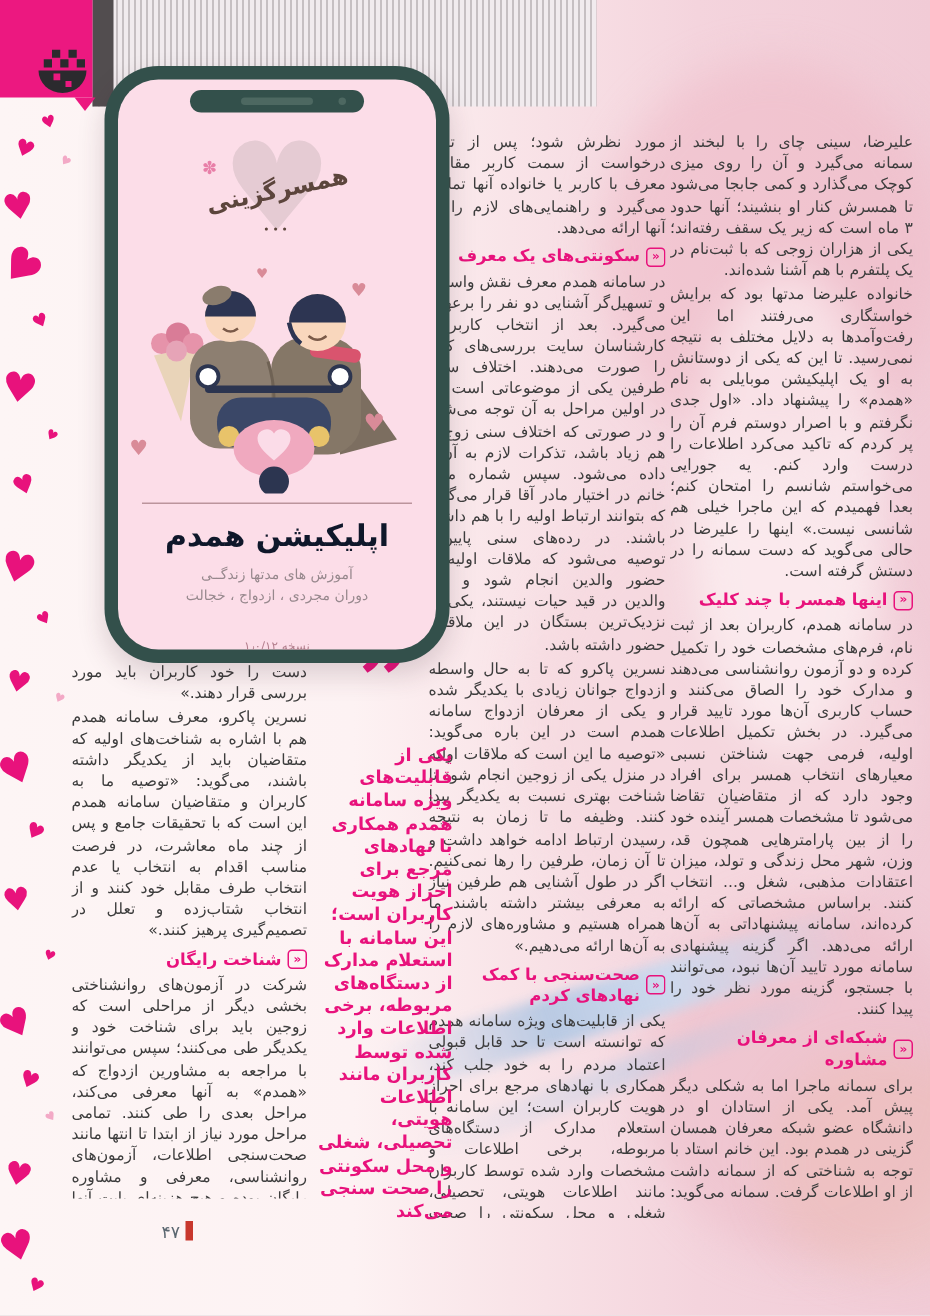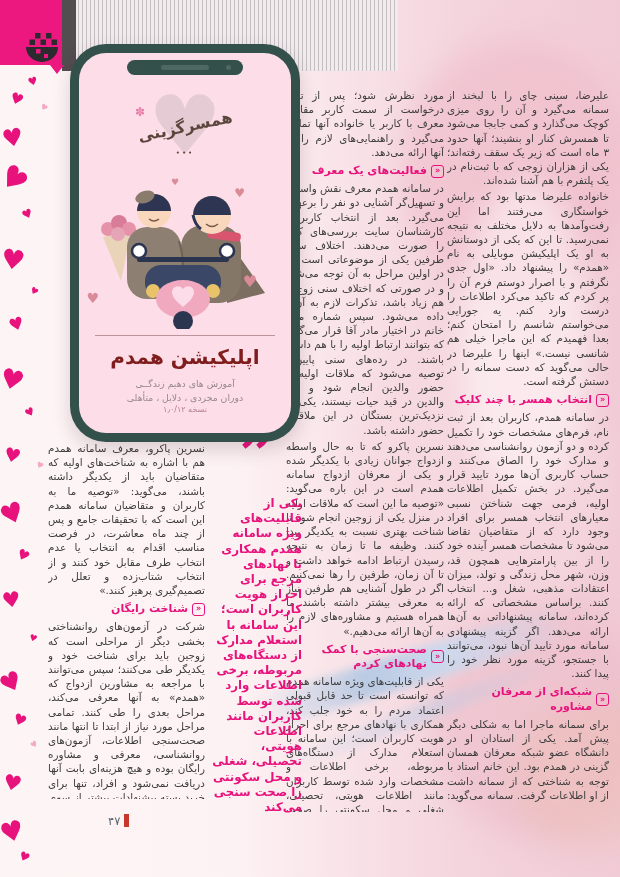--- a/index.html
+++ b/index.html
@@ -38,23 +38,23 @@
   .notch{position:absolute;top:7px;left:50%;transform:translateX(-50%);width:116px;height:15px;background:#33504b;border-radius:9px;}
   .notch .spk{position:absolute;left:50%;top:5px;transform:translateX(-50%);width:48px;height:5px;border-radius:3px;background:#4d6861;}
   .notch .cam{position:absolute;right:12px;top:5px;width:5px;height:5px;border-radius:50%;background:#4d6861;}
   .callig{position:relative;margin-top:30px;height:86px;}
   .callig-heart{position:absolute;left:50%;top:2px;transform:translateX(-50%);font-size:82px;color:#c9b6ba;opacity:.45;line-height:1;}
   .callig-text{position:absolute;left:50%;top:34px;transform:translateX(-50%) rotate(-12deg);font-size:16px;font-weight:bold;color:#5c453c;}
   .callig-flower{position:absolute;left:56px;top:22px;font-size:12px;color:#e87fa8;}
   .callig-dots{position:absolute;left:50%;top:66px;transform:translateX(-50%);font-size:7px;letter-spacing:2px;color:#5c453c;}
   .illu{margin-top:2px;}
   .divider{margin:2px 16px 0;border-top:1px solid #bb949c;}
-  .app-title{margin-top:9px;font-size:20px;font-weight:bold;color:#7f1d1d;}
+  .app-title{margin-top:9px;font-size:20px;font-weight:bold;color:#0f172a;}
   .app-sub{margin-top:8px;font-size:9.3px;line-height:14px;color:#97888d;}
-  .app-ver{margin-top:0;font-size:8px;color:#b5808f;}
+  .app-ver{margin-top:21px;font-size:8px;color:#b5808f;}
   
   .col{position:absolute;text-align:justify;color:#3d3d3d;font-size:10.4px;line-height:14.2px;overflow:hidden;z-index:2;}
   .col-right{left:447px;top:88px;width:162px;height:716px;}
   .col-mid{left:286px;top:88px;width:158px;height:724px;}
   .col-left{left:48px;top:441px;width:157px;height:358px;}
   .para{margin:0 0 2px 0;}
   .heading{margin:5px 0 3px 0;color:#e8127c;font-weight:bold;font-size:11px;display:flex;align-items:center;gap:4px;text-align:right;}
   .hicon{display:inline-flex;align-items:center;justify-content:center;width:11px;height:11px;border:1.5px solid #e8127c;border-radius:3px;font-size:8px;line-height:1;flex:0 0 auto;}
   
   .pullquote{position:absolute;left:212px;top:438px;width:90px;z-index:2;text-align:right;}
@@ -174,56 +174,57 @@
         <circle cx="96" cy="150" r="10" fill="#2c3550"></circle>
 
         <text x="158" y="26" font-size="12" fill="#d98b98">♥</text>
         <text x="170" y="116" font-size="16" fill="#d98b98">♥</text>
         <text x="12" y="132" font-size="14" fill="#d98b98">♥</text>
         <text x="92" y="14" font-size="9" fill="#d98b98">♥</text>
       </svg>
       <div class="divider"></div>
       <div class="app-title">اپلیکیشن همدم</div>
       <div class="app-sub">
-        <div>آموزش های دهیم زندگــی</div>
-        <div>دوران مجردی ، دلایل ، متأهلی</div>
+        <div>آموزش های مدتها زندگــی</div>
+        <div>دوران مجردی ، ازدواج ، خجالت</div>
       </div>
       <div class="app-ver">نسخه ۱٫۰/۱۲</div>
     </div>
   </div>
 
   <div class="col col-right">
       <p class="para">علیرضا، سینی چای را با لبخند از سمانه می‌گیرد و آن را روی میزی کوچک می‌گذارد و کمی جابجا می‌شود تا همسرش کنار او بنشیند؛ آنها حدود ۳ ماه است که زیر یک سقف رفته‌اند؛ یکی از هزاران زوجی که با ثبت‌نام در یک پلتفرم با هم آشنا شده‌اند.</p>
       <p class="para">خانواده علیرضا مدتها بود که برایش خواستگاری می‌رفتند اما این رفت‌وآمدها به دلایل مختلف به نتیجه نمی‌رسید. تا این که یکی از دوستانش به او یک اپلیکیشن موبایلی به نام «همدم» را پیشنهاد داد. «اول جدی نگرفتم و با اصرار دوستم فرم آن را پر کردم که تاکید می‌کرد اطلاعات را درست وارد کنم. یه جورایی می‌خواستم شانسم را امتحان کنم؛ بعدا فهمیدم که این ماجرا خیلی هم شانسی نیست.» اینها را علیرضا در حالی می‌گوید که دست سمانه را در دستش گرفته است.</p>
       <div class="heading">
         <span class="hicon">«</span>
-        <span>انتخاب همسر با چند کلیک</span>
+        <span>اینها همسر با چند کلیک</span>
       </div>
       <p class="para">در سامانه همدم، کاربران بعد از ثبت نام، فرم‌های مشخصات خود را تکمیل کرده و دو آزمون روانشناسی می‌دهند و مدارک خود را الصاق می‌کنند و حساب کاربری آن‌ها مورد تایید قرار می‌گیرد. در بخش تکمیل اطلاعات اولیه، فرمی جهت شناختن نسبی معیارهای انتخاب همسر برای افراد وجود دارد که از متقاضیان تقاضا می‌شود تا مشخصات همسر آینده خود را از بین پارامترهایی همچون قد، وزن، شهر محل زندگی و تولد، میزان اعتقادات مذهبی، شغل و... انتخاب کنند. براساس مشخصاتی که ارائه کرده‌اند، سامانه پیشنهاداتی به آن‌ها ارائه می‌دهد. اگر گزینه پیشنهادی سامانه مورد تایید آن‌ها نبود، می‌توانند با جستجو، گزینه مورد نظر خود را پیدا کنند.</p>
       <div class="heading">
         <span class="hicon">«</span>
         <span>شبکه‌ای از معرفان مشاوره</span>
       </div>
       <p class="para">برای سمانه ماجرا اما به شکلی دیگر پیش آمد. یکی از استادان او در دانشگاه عضو شبکه معرفان همسان گزینی در همدم بود. این خانم استاد با توجه به شناختی که از سمانه داشت از او اطلاعات گرفت. سمانه می‌گوید: «راستش خجالت می‌کشیدم و نمی‌دانستم موضوع را چگونه با خانواده‌ام در میان بگذارم اما استادم با مادرم تماس گرفت و جریان را کامل به او توضیح داد.»</p>
     </div>
   <div class="col col-mid">
       <p class="para">مورد نظرش شود؛ پس از تایید درخواست از سمت کاربر مقابل، معرف با کاربر یا خانواده آنها تماس می‌گیرد و راهنمایی‌های لازم را به آنها ارائه می‌دهد.</p>
       <div class="heading">
         <span class="hicon">«</span>
-        <span>فعالیت‌های یک معرف</span>
+        <span>سکونتی‌های یک معرف</span>
       </div>
       <p class="para">در سامانه همدم معرف نقش واسطه و تسهیل‌گر آشنایی دو نفر را برعهده می‌گیرد. بعد از انتخاب کاربران، کارشناسان سایت بررسی‌های کلی را صورت می‌دهند. اختلاف سنی طرفین یکی از موضوعاتی است که در اولین مراحل به آن توجه می‌شود و در صورتی که اختلاف سنی زوج با هم زیاد باشد، تذکرات لازم به آن‌ها داده می‌شود. سپس شماره مادر خانم در اختیار مادر آقا قرار می‌گیرد که بتوانند ارتباط اولیه را با هم داشته باشند. در رده‌های سنی پایین‌تر توصیه می‌شود که ملاقات اولیه با حضور والدین انجام شود و اگر والدین در قید حیات نیستند، یکی از نزدیک‌ترین بستگان در این ملاقات حضور داشته باشد.</p>
       <p class="para">نسرین پاکرو که تا به حال واسطه ازدواج جوانان زیادی با یکدیگر شده و یکی از معرفان ازدواج سامانه همدم است در این باره می‌گوید: «توصیه ما این است که ملاقات اولیه در منزل یکی از زوجین انجام شود تا شناخت بهتری نسبت به یکدیگر پیدا کنند. وظیفه ما تا زمان به نتیجه رسیدن ارتباط ادامه خواهد داشت و تا آن زمان، طرفین را رها نمی‌کنیم. اگر در طول آشنایی هم طرفین نیاز به معرفی بیشتر داشته باشند ما همراه هستیم و مشاوره‌های لازم را به آن‌ها ارائه می‌دهیم.»</p>
       <div class="heading">
         <span class="hicon">«</span>
         <span>صحت‌سنجی با کمک نهادهای کردم</span>
       </div>
       <p class="para">یکی از قابلیت‌های ویژه سامانه همدم که توانسته است تا حد قابل قبولی اعتماد مردم را به خود جلب کند، همکاری با نهادهای مرجع برای احراز هویت کاربران است؛ این سامانه با استعلام مدارک از دستگاه‌های مربوطه، برخی اطلاعات و مشخصات وارد شده توسط کاربران مانند اطلاعات هویتی، تحصیلی، شغلی و محل سکونتی را صحت سنجی می‌کند تا متقاضیان استفاده از این سامانه با خطای کمتری با متقاضیان دیگر آشنا شوند؛ بخش دیگری از اطلاعات مانند مشخصات فردی، ظاهری، میزان تقید به دین و مسائلی از این دست نیز براساس خوداظهاری کاربران در حساب کاربری آنها نمایش داده می‌شود.</p>
     </div>
   <div class="col col-left">
+      <p class="para">دست را خود کاربران باید مورد بررسی قرار دهند.»</p>
       <p class="para">نسرین پاکرو، معرف سامانه همدم هم با اشاره به شناخت‌های اولیه که متقاضیان باید از یکدیگر داشته باشند، می‌گوید: «توصیه ما به کاربران و متقاضیان سامانه همدم این است که با تحقیقات جامع و پس از چند ماه معاشرت، در فرصت مناسب اقدام به انتخاب یا عدم انتخاب طرف مقابل خود کنند و از انتخاب شتاب‌زده و تعلل در تصمیم‌گیری پرهیز کنند.»</p>
       <div class="heading">
         <span class="hicon">«</span>
         <span>شناخت رایگان</span>
       </div>
       <p class="para">شرکت در آزمون‌های روانشناختی بخشی دیگر از مراحلی است که زوجین باید برای شناخت خود و یکدیگر طی می‌کنند؛ سپس می‌توانند با مراجعه به مشاورین ازدواج که «همدم» به آنها معرفی می‌کند، مراحل بعدی را طی کنند. تمامی مراحل مورد نیاز از ابتدا تا انتها مانند صحت‌سنجی اطلاعات، آزمون‌های روانشناسی، معرفی و مشاوره رایگان بوده و هیچ هزینه‌ای بابت آنها دریافت نمی‌شود و افراد، تنها برای خرید بسته پیشنهادات بیشتر از سوی سامانه، باید هزینه مورد نیاز آن را پرداخت کنند. این موضوعی است که زهره سادات حسینی، مدیر سامانه همدم برآن تاکید دارد؛ «یکی از مهم‌ترین مشکلات ما کانال‌های تلگرامی کلاهبردار هستند که</p>
     </div>
 
   <div class="pullquote">
     <div class="qmark">”</div>

